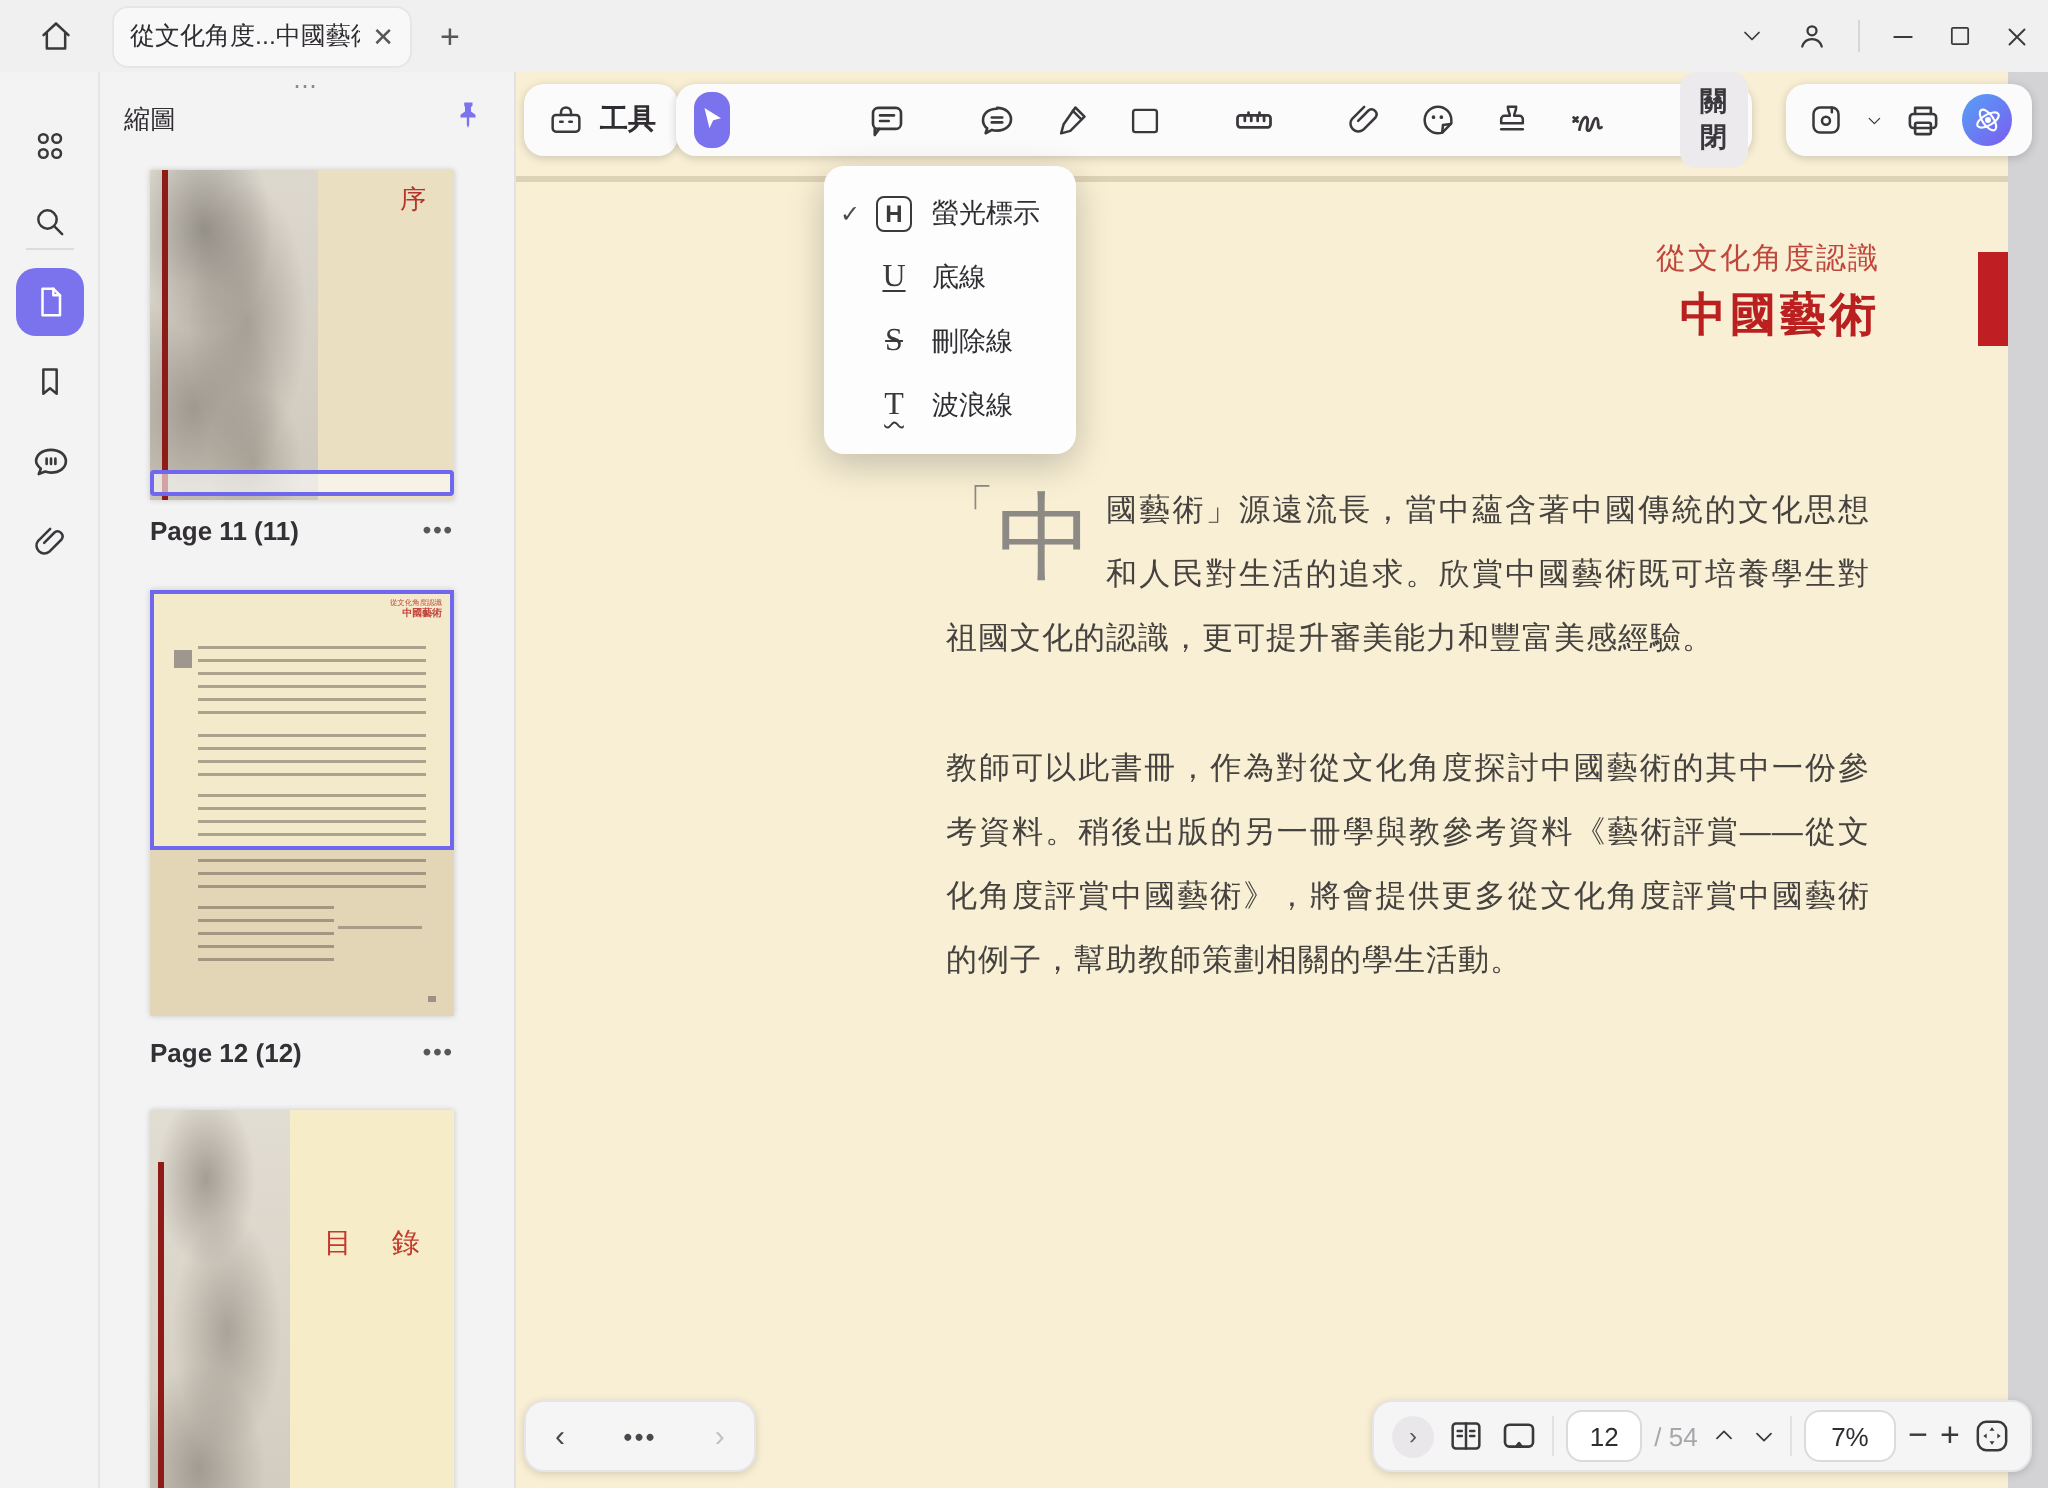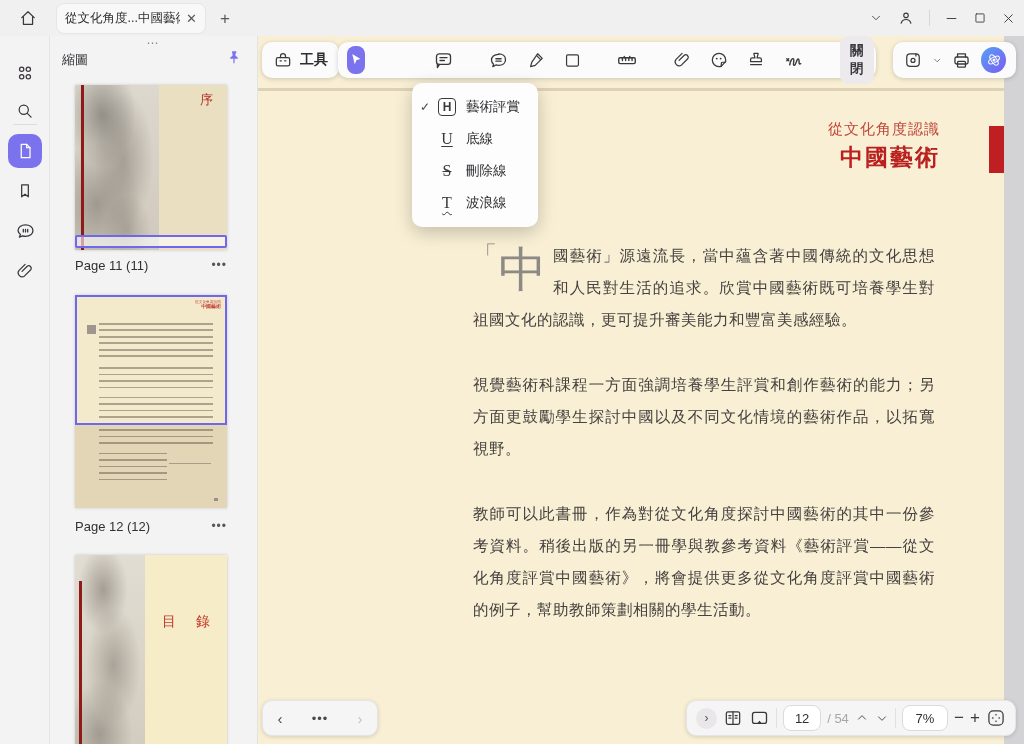--- a/index.html
+++ b/index.html
@@ -29,21 +29,21 @@
   .rail-btn.active { background:#7b72ee; }
   .rail-divider { position:absolute; left:13px; top:88px; width:24px; height:1px; background:#dddbde; }
 
   
   .panel { position:absolute; top:36px; left:50px; width:208px; bottom:0; background:#f4f3f4; border-right:1px solid #e3e1e3; overflow:hidden; z-index:30; }
   .panel-handle { position:absolute; top:0px; left:0; right:0; text-align:center; color:#8a888c; font-size:12px; letter-spacing:2px; }
   .panel-title { position:absolute; top:15px; left:12px; font-size:13px; font-weight:normal; color:#2f2d31; }
   .panel-pin { position:absolute; top:13px; right:14px; }
 
   .thumb { position:absolute; left:25px; width:152px; box-shadow:0 0 3px rgba(0,0,0,.18); overflow:hidden; }
-  .thumb-label { position:absolute; left:25px; width:152px; display:flex; justify-content:space-between; align-items:center; font-size:13px; color:#323034; }
+  .thumb-label { position:absolute; left:25px; width:152px; display:flex; justify-content:space-between; align-items:center; font-size:13px; color:#323034;font-weight:bold; }
   .thumb-more { color:#59565a; letter-spacing:1px; font-size:12px; }
 
   .t11 { top:49px; height:165px; background:#eadfc0; }
   .t11 .paint { position:absolute; left:0; top:0; width:55%; height:100%;
     background:
       radial-gradient(55px 85px at 32% 18%, rgba(92,87,80,.55), transparent 62%),
       radial-gradient(48px 110px at 58% 45%, rgba(120,113,105,.5), transparent 62%),
       radial-gradient(66px 95px at 26% 72%, rgba(102,96,88,.48), transparent 66%),
       radial-gradient(40px 60px at 62% 88%, rgba(140,132,122,.5), transparent 60%),
       linear-gradient(#ddd8ce,#cfc9bd); }
@@ -259,21 +259,20 @@
   </div>
   <div class="redblock"></div>
 
   <div class="pgtext">
     <p>
       <span class="dropcap">
           <span class="br">「</span>
           <span class="ch">中</span>
         </span><span>國藝術」源遠流長，當中蘊含著中國傳統的文化思想和人民對生活的追求。欣賞中國藝術既可培養學生對祖國文化的認識，更可提升審美能力和豐富美感經驗。</span>
     </p>
-    <p>視覺藝術科課程一方面強調培養學生評賞和創作藝術的能力；另方面更鼓勵學生探討中國以及不同文化情境的藝術作品，以拓寬視野。</p>
     <p>教師可以此書冊，作為對從文化角度探討中國藝術的其中一份參考資料。稍後出版的另一冊學與教參考資料《藝術評賞——從文化角度評賞中國藝術》，將會提供更多從文化角度評賞中國藝術的例子，幫助教師策劃相關的學生活動。</p>
   </div>
 </div>
 
 <div class="pill pill-tools">
   <svg class="ico" width="20" height="20" viewBox="0 0 24 24">
     <rect x="4" y="9" width="16" height="10" rx="2"></rect>
       <path d="M9 9V7.2A3 3 0 0 1 12 4.5a3 3 0 0 1 3 2.7V9M8.5 13h1.5M14 13h1.5"></path>
   </svg>
   <span>工具</span>
@@ -396,21 +395,21 @@
     </svg>
   </div>
 </div>
 
 <div class="menu">
   <div class="menu-item">
     <span class="mi-check">✓</span>
     <span class="mi-icon">
         <span class="mi-box">H</span>
       </span>
-    <span>藝術評賞</span>
+    <span>螢光標示</span>
   </div>
   <div class="menu-item">
     <span class="mi-check"></span>
     <span class="mi-icon mi-u">U</span>
     <span>底線</span>
   </div>
   <div class="menu-item">
     <span class="mi-check"></span>
     <span class="mi-icon mi-s">S</span>
     <span>刪除線</span>

